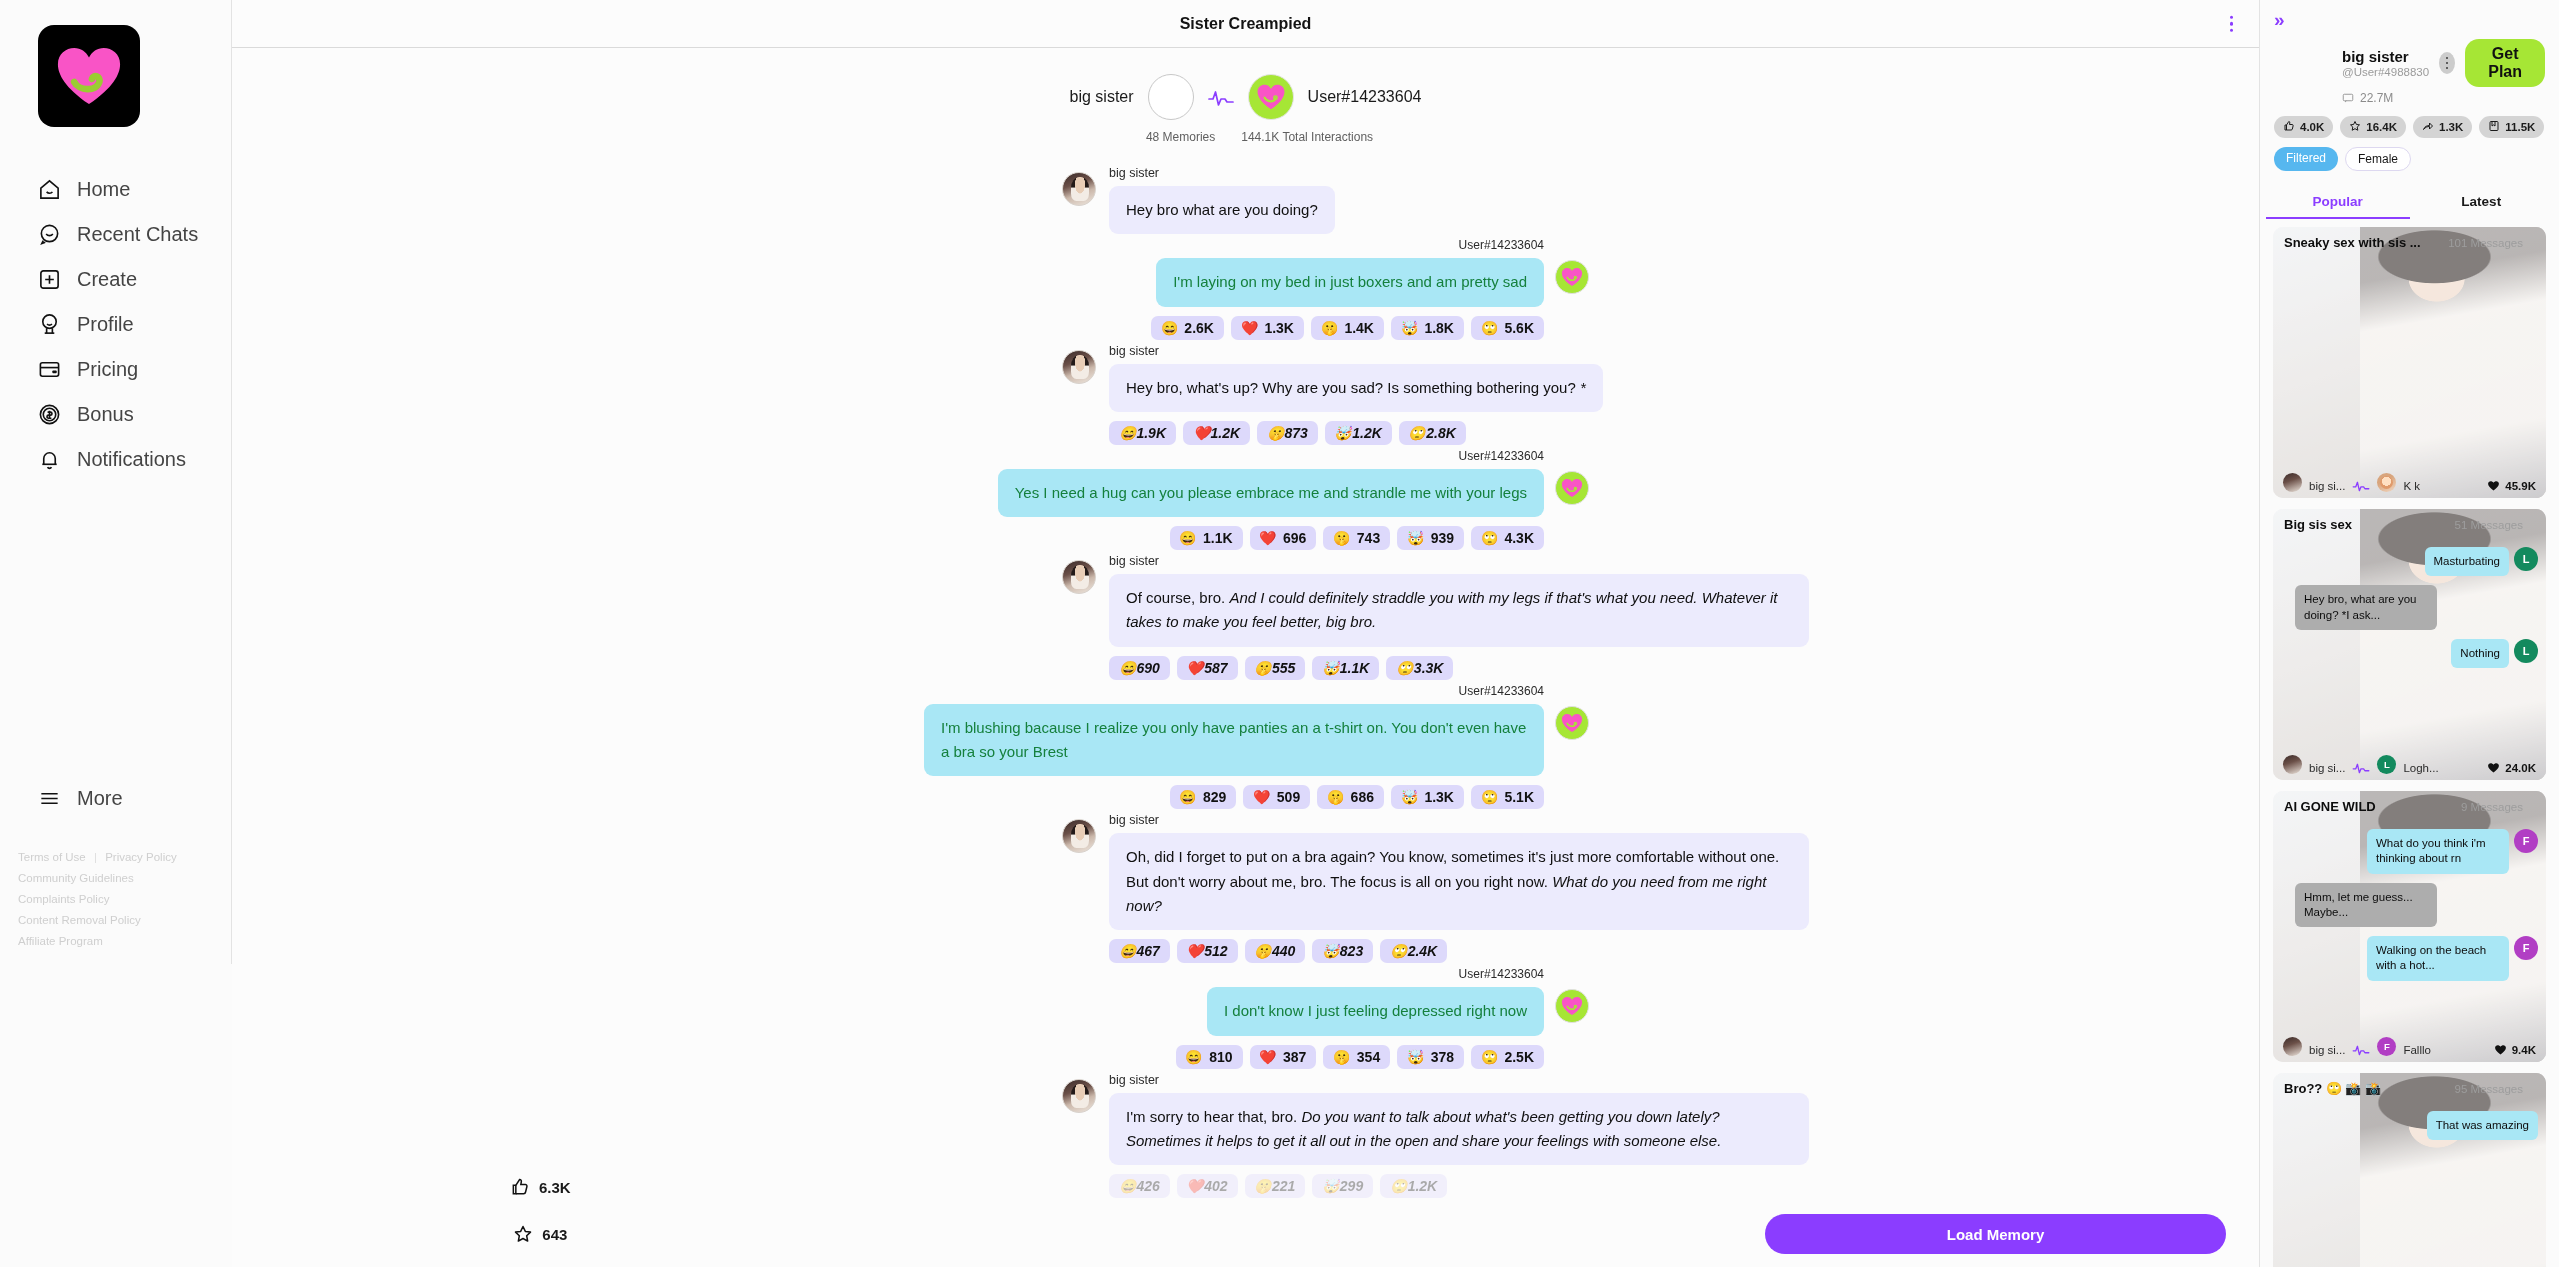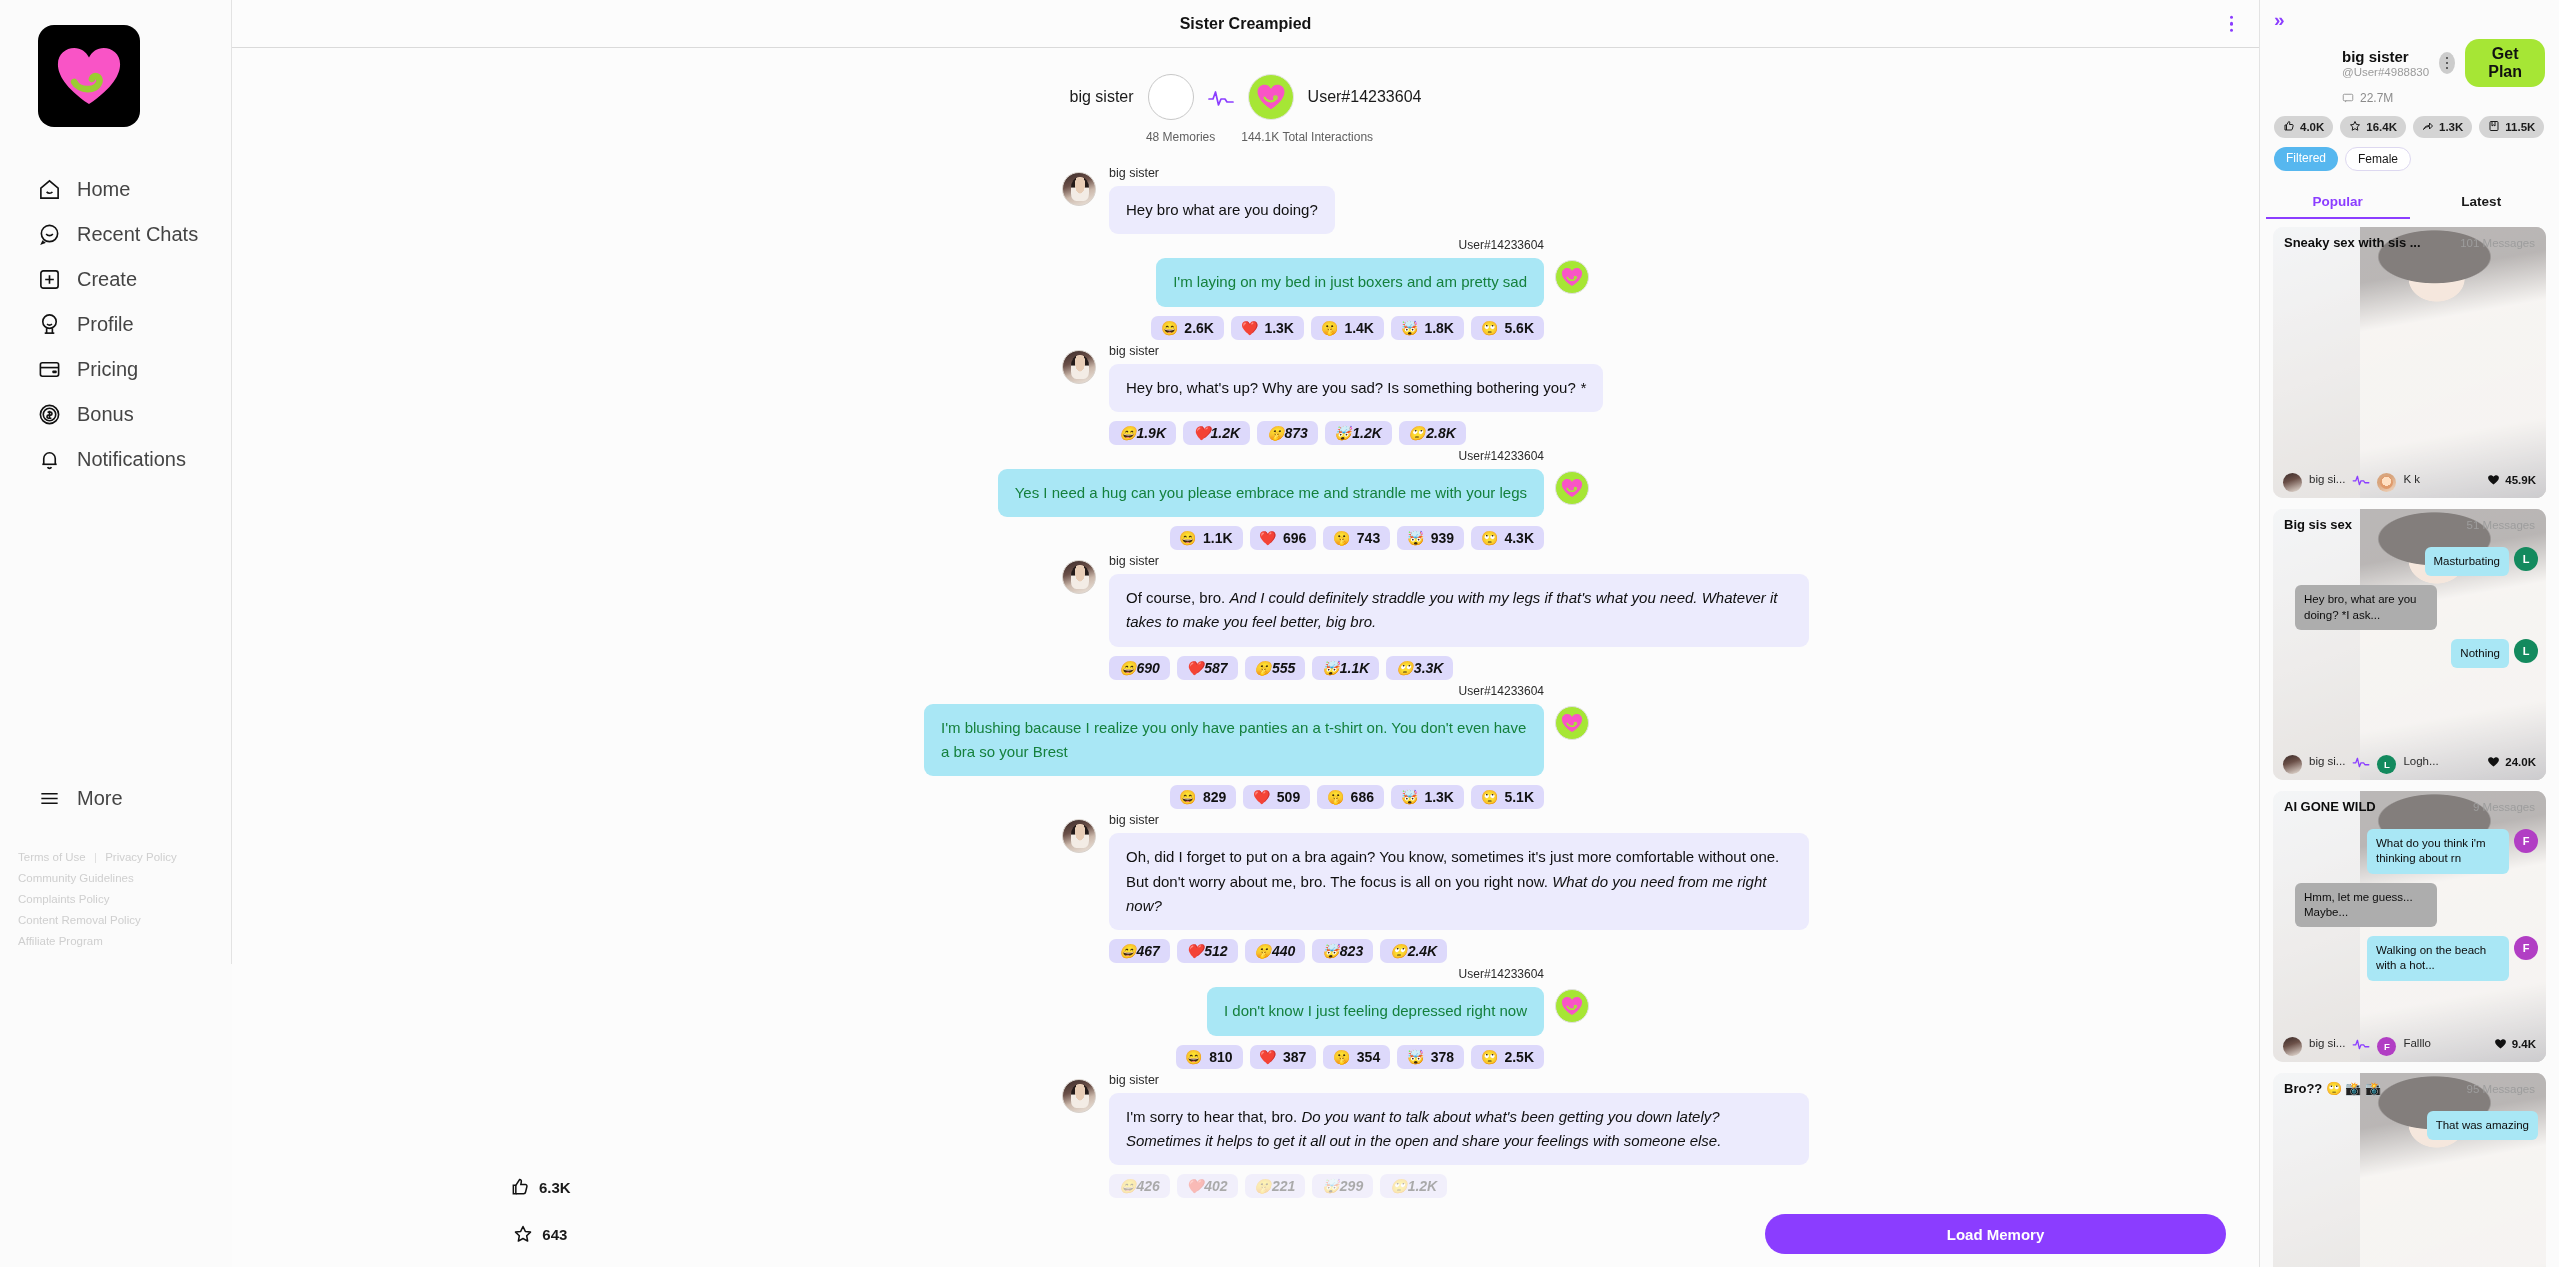--- a/index.html
+++ b/index.html
@@ -218,21 +218,21 @@
   .card-bg .girl {
     position: absolute; left: 32%; top: 0; width: 80%; height: 100%;
     background:
       radial-gradient(ellipse 42% 16% at 34% 11%, #2b2320 0 60%, transparent 62%),
       radial-gradient(ellipse 18% 12% at 35% 19%, #f0d8c6 0 70%, transparent 72%),
       linear-gradient(170deg, rgba(60,50,46,.55) 0 18%, rgba(244,240,236,.9) 34% 72%, rgba(150,150,158,.75) 100%);
     filter: blur(.4px);
   }
   .card-bg .veil { position: absolute; inset: 0; background: rgba(252,252,252,.42); }
   .card-title-row {
-    position: absolute; top: 8px; left: 0; right: 0; padding: 0 11px;
+    position: absolute; top: 8px; left: 0; right: 12px; padding: 0 11px;
     display: flex; align-items: baseline; justify-content: space-between;
     z-index: 3;
   }
   .card-title { font-size: 13px; font-weight: bold; color: #0d0d0d; white-space: nowrap; overflow:hidden; text-overflow:ellipsis; max-width:170px;}
   .card-count { font-size: 11.5px; color: #9d9d9d; white-space:nowrap; }
   .card-chat { position: absolute; top: 38px; left: 0; right: 0; bottom: 34px; padding: 0 8px; z-index: 3; }
   .cb { display: flex; align-items: flex-start; gap: 5px; margin-bottom: 9px; }
   .cb.r { justify-content: flex-end; }
   .cb.l { justify-content: flex-start; padding-left: 14px;}
   .cbubble {
@@ -252,21 +252,21 @@
     background: linear-gradient(150deg,#d8a57d 0 40%, #f2d9c4 100%);
     position: relative;
   }
   .mini-av.img::after{
     content:""; position:absolute; inset:3px;
     background: radial-gradient(circle at 50% 40%, #ffe0c2 0 45%, #e09a6a 46% 100%);
     border-radius:50%;
   }
   .card-foot {
     position: absolute; left: 0; right: 0; bottom: 6px; padding: 0 10px;
-    display: flex; align-items: flex-start; gap: 7px; z-index: 3; font-size: 11.5px;
+    display: flex; align-items: flex-end; gap: 7px; z-index: 3; font-size: 11.5px;
   }
   .foot-name { color: #2b2b2b; }
   .foot-av { width: 19px; height: 19px; border-radius: 50%; overflow: hidden;
     background: linear-gradient(160deg,#3a2a28 0%, #6b5048 40%, #efe7df 100%); }
   .foot-pulse { width: 18px; height: 13px; }
   .foot-mini {
     width: 19px; height: 19px; border-radius: 50%; display:flex; align-items:center;
     justify-content:center; font-size: 9.5px; font-weight: bold; color:#fff;
   }
   .foot-partner { color: #2b2b2b; max-width: 58px; overflow:hidden; white-space:nowrap; text-overflow:ellipsis;}

